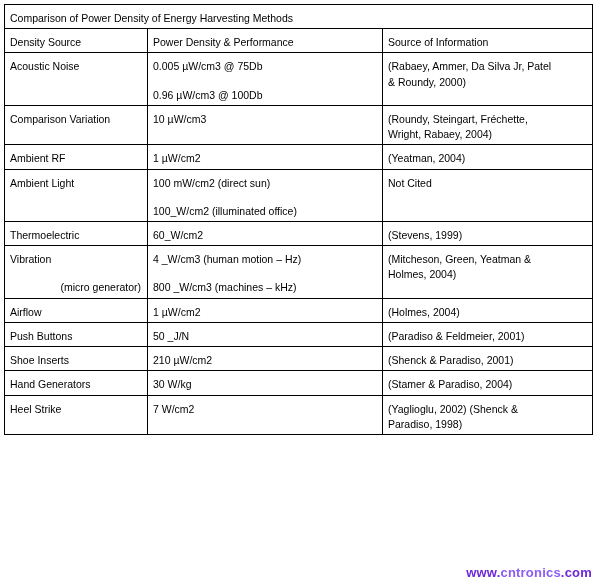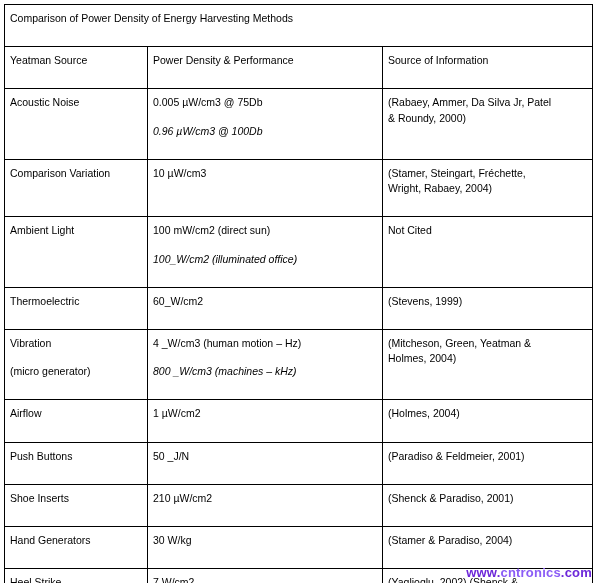--- a/index.html
+++ b/index.html
@@ -23,40 +23,40 @@
   }
   table.ph-table {
     border-collapse: collapse;
     width: 588px;
     table-layout: fixed;
     font-size: 10.5px;
   }
   table.ph-table td {
     border: 1px solid #000000;
     vertical-align: top;
-    padding: 6px 6px 20px 5px;
+    padding: 6px 6px 2px 5px;
     line-height: 1.45;
   }
   .col-a { width: 143px; }
   .col-b { width: 235px; }
   .col-c { width: 210px; }
 
   .title-cell {
     padding: 6px 6px 7px 5px;
   }
   .cell-line {
     display: block;
   }
   .cell-line + .cell-line {
     margin-top: 13px;
-    font-style: italic;
   }
   .sub-line {
     display: block;
     margin-top: 13px;
+    text-align: right;
   }
   .wrap-line {
     display: block;
   }
   .watermark {
     position: absolute;
     right: 8px;
     bottom: 3px;
     font-size: 13px;
     font-family: "Liberation Sans", sans-serif;
@@ -74,21 +74,21 @@
     <colgroup>
       <col class="col-a">
       <col class="col-b">
       <col class="col-c">
     </colgroup>
     <tbody>
       <tr>
         <td class="title-cell" colspan="3">Comparison of Power Density of Energy Harvesting Methods</td>
       </tr>
       <tr>
-        <td>Yeatman Source</td>
+        <td>Density Source</td>
         <td>Power Density &amp; Performance</td>
         <td>Source of Information</td>
       </tr>
 
       <tr>
         <td>
           <span class="cell-line">Acoustic Noise</span>
         </td>
         <td>
           <span class="cell-line">0.005 µW/cm3 @ 75Db</span>
@@ -101,25 +101,36 @@
       </tr>
 
       <tr>
         <td>
           <span class="cell-line">Comparison Variation</span>
         </td>
         <td>
           <span class="cell-line">10 µW/cm3</span>
         </td>
         <td>
-          <span class="wrap-line">(Stamer, Steingart, Fréchette,</span>
+          <span class="wrap-line">(Roundy, Steingart, Fréchette,</span>
           <span class="wrap-line">Wright, Rabaey, 2004)</span>
         </td>
       </tr>
 
+      <tr>
+        <td>
+          <span class="cell-line">Ambient RF</span>
+        </td>
+        <td>
+          <span class="cell-line">1 µW/cm2</span>
+        </td>
+        <td>
+          <span class="wrap-line">(Yeatman, 2004)</span>
+        </td>
+      </tr>
 
       <tr>
         <td>
           <span class="cell-line">Ambient Light</span>
         </td>
         <td>
           <span class="cell-line">100 mW/cm2 (direct sun)</span>
           <span class="cell-line">100_W/cm2 (illuminated office)</span>
         </td>
         <td>

